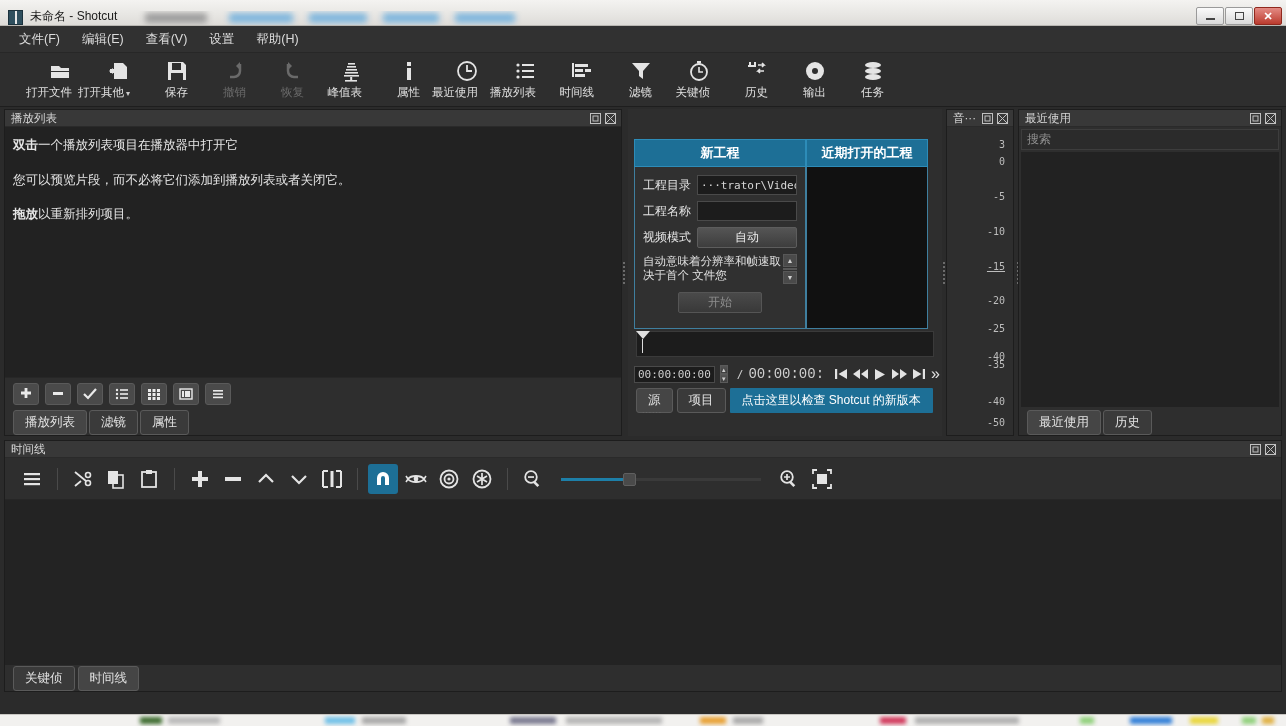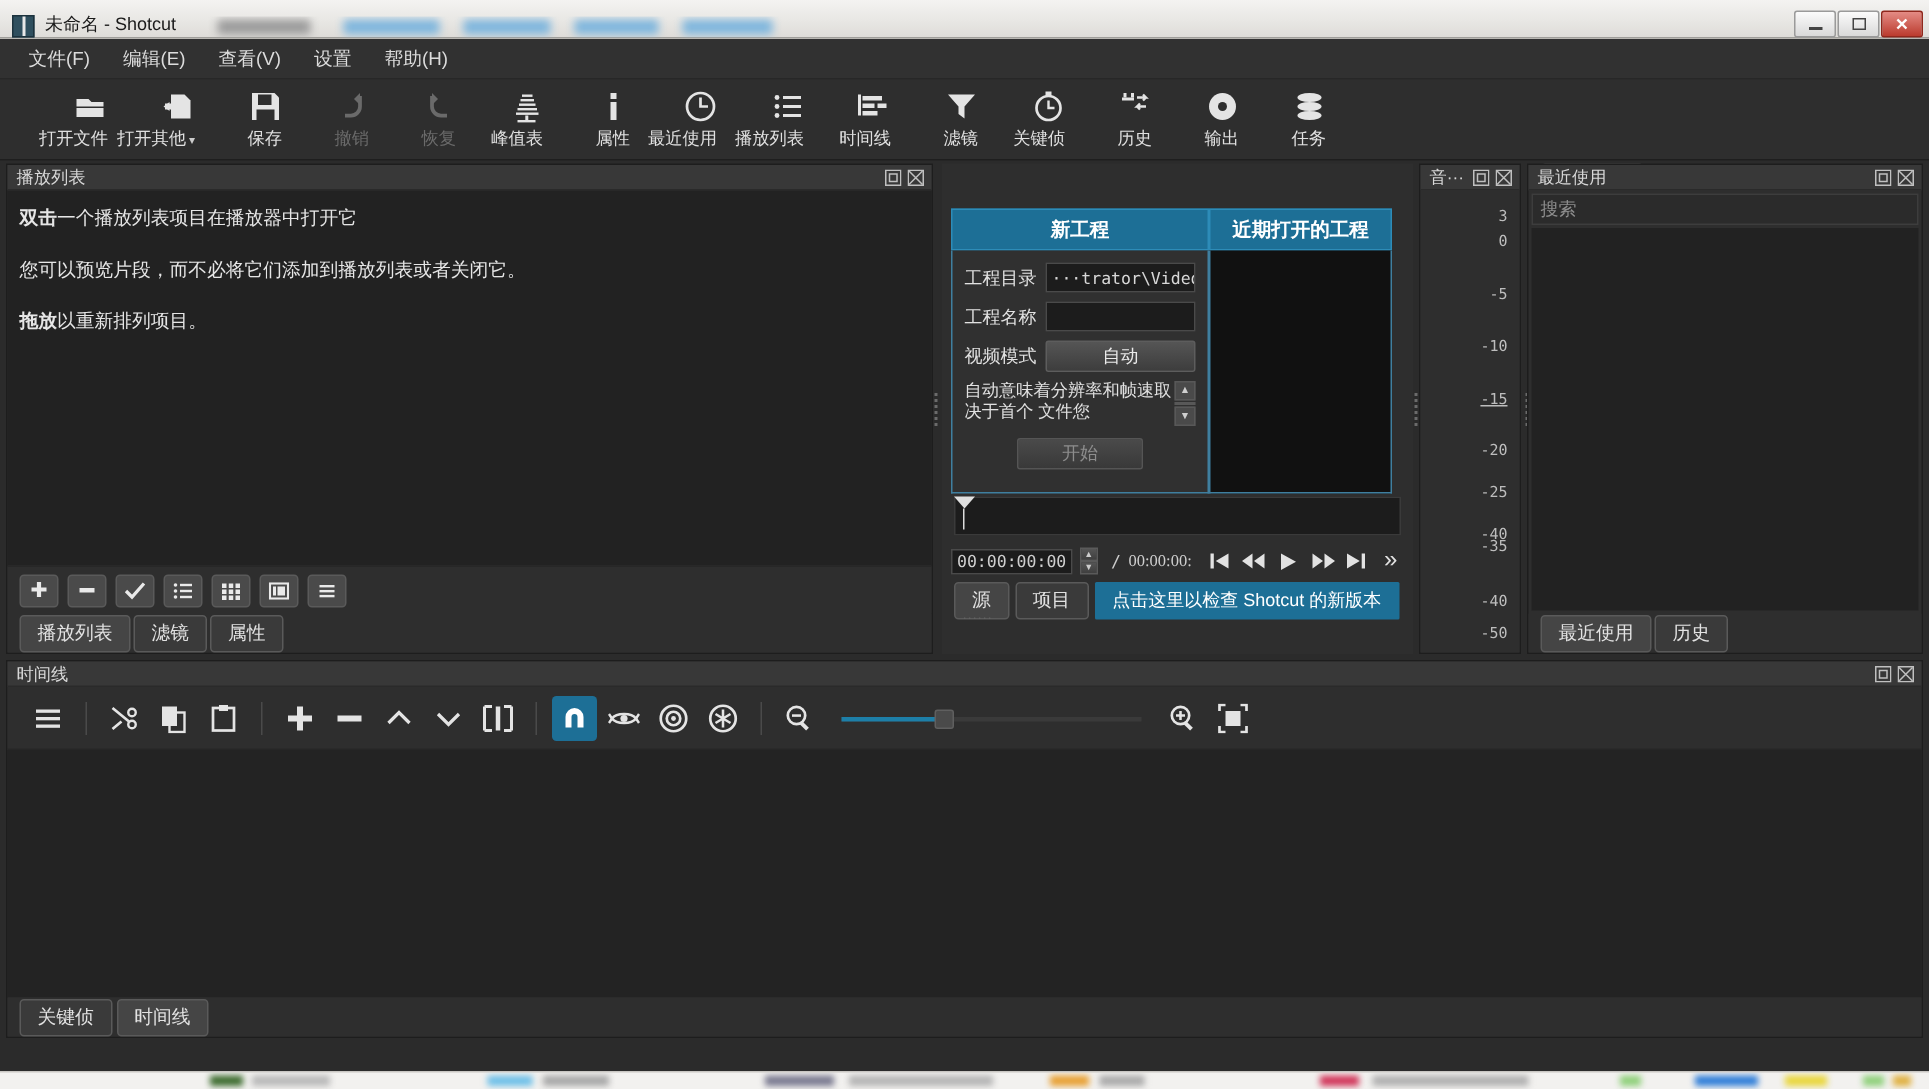--- a/index.html
+++ b/index.html
@@ -205,21 +205,21 @@
     font-family: "DejaVu Sans Mono", monospace; font-size: 11px;
     padding: 1px 3px; display: flex; align-items: center;
   }
   .spin { width: 12px; display: flex; flex-direction: column; margin-right: 4px; }
   .spin div {
     height: 9px; background: linear-gradient(to bottom,#555,#3f3f3f);
     border: 1px solid #5a5a5a; font-size: 6px; color: #ccc;
     display: flex; align-items: center; justify-content: center;
   }
   .tc-sep { color: #cfcfcf; font-family: "DejaVu Sans Mono", monospace; font-size: 11px; }
-  .tc-total { color: #cfcfcf; font-family: Liberation Serif, serif; font-size: 11px; }
+  .tc-total { color: #cfcfcf; font-family: Liberation Mono, monospace; font-size: 14px; }
   .tp-btn {
     width: 18px; height: 18px; display: flex; align-items: center; justify-content: center;
     color: #e2e2e2;
   }
   .player-tabrow {
     height: 26px; display: flex; align-items: center; padding-left: 8px; gap: 4px;
     position: relative;
   }
   .update-banner {
     background: #1d6f96; color: #ffffff; font-size: 12px;

